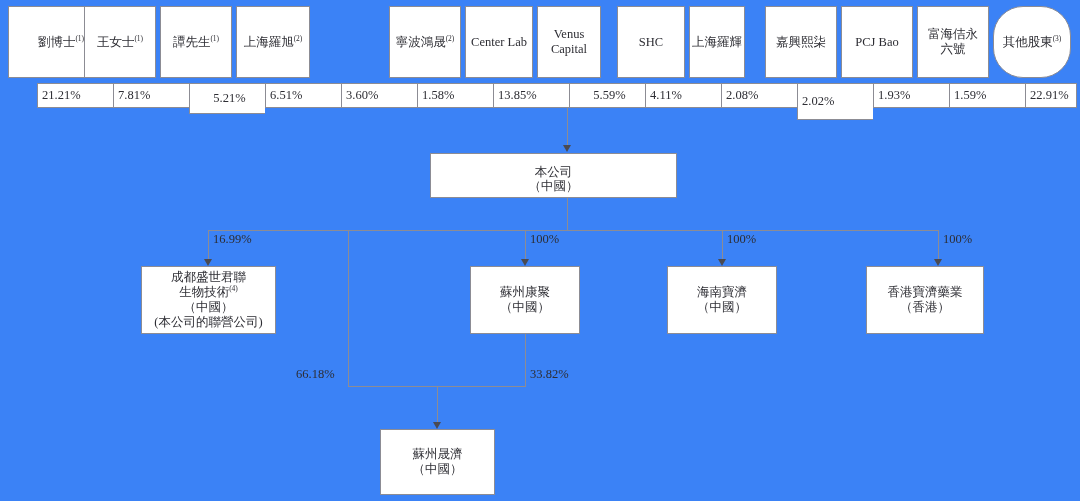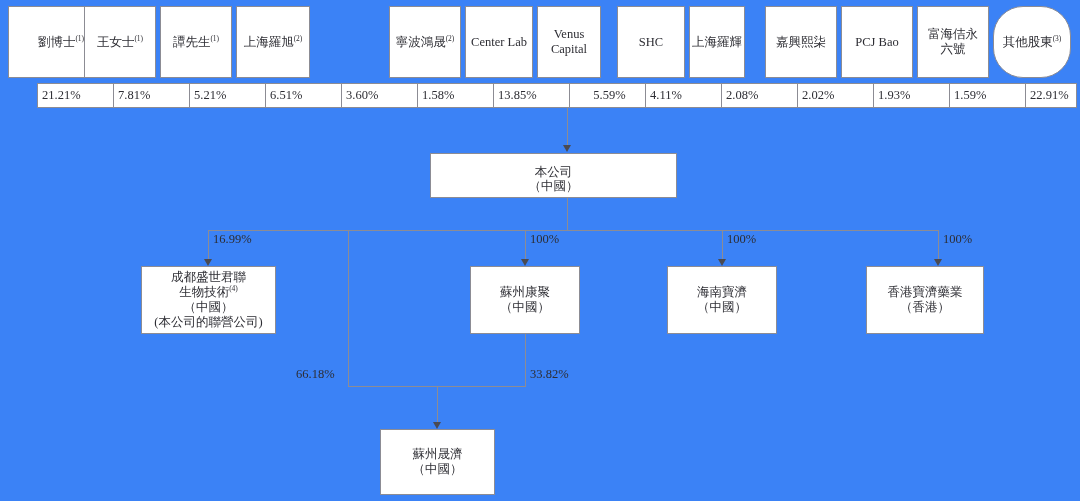--- a/index.html
+++ b/index.html
@@ -135,21 +135,21 @@
   <div class="node-box sh-box" style="left:993px; top:6px; width:78px; height:72px;border-radius:30px;">
     <span class="line"><span>其他股東</span><span class="sup">(3)</span></span>
   </div>
 
   <div class="pct-cell" style="left:37px; top:83px; width:76px; height:25px;">
     <span>21.21%</span>
   </div>
   <div class="pct-cell" style="left:113px; top:83px; width:76px; height:25px;">
     <span>7.81%</span>
   </div>
-  <div class="pct-cell" style="left:189px; top:83px; width:76px; height:25px;">
+  <div class="pct-cell" style="left:189px; top:83px; width:76px; height:31px;justify-content:center;">
     <span>5.21%</span>
   </div>
   <div class="pct-cell" style="left:265px; top:83px; width:76px; height:25px;">
     <span>6.51%</span>
   </div>
   <div class="pct-cell" style="left:341px; top:83px; width:76px; height:25px;">
     <span>3.60%</span>
   </div>
   <div class="pct-cell" style="left:417px; top:83px; width:76px; height:25px;">
     <span>1.58%</span>
@@ -159,21 +159,21 @@
   </div>
   <div class="pct-cell" style="left:569px; top:83px; width:76px; height:25px;justify-content:center;">
     <span>5.59%</span>
   </div>
   <div class="pct-cell" style="left:645px; top:83px; width:76px; height:25px;">
     <span>4.11%</span>
   </div>
   <div class="pct-cell" style="left:721px; top:83px; width:76px; height:25px;">
     <span>2.08%</span>
   </div>
-  <div class="pct-cell" style="left:797px; top:83px; width:76px; height:25px;">
+  <div class="pct-cell" style="left:797px; top:83px; width:76px; height:37px;">
     <span>2.02%</span>
   </div>
   <div class="pct-cell" style="left:873px; top:83px; width:76px; height:25px;">
     <span>1.93%</span>
   </div>
   <div class="pct-cell" style="left:949px; top:83px; width:76px; height:25px;">
     <span>1.59%</span>
   </div>
   <div class="pct-cell last" style="left:1025px; top:83px; width:52px; height:25px;">
     <span>22.91%</span>

